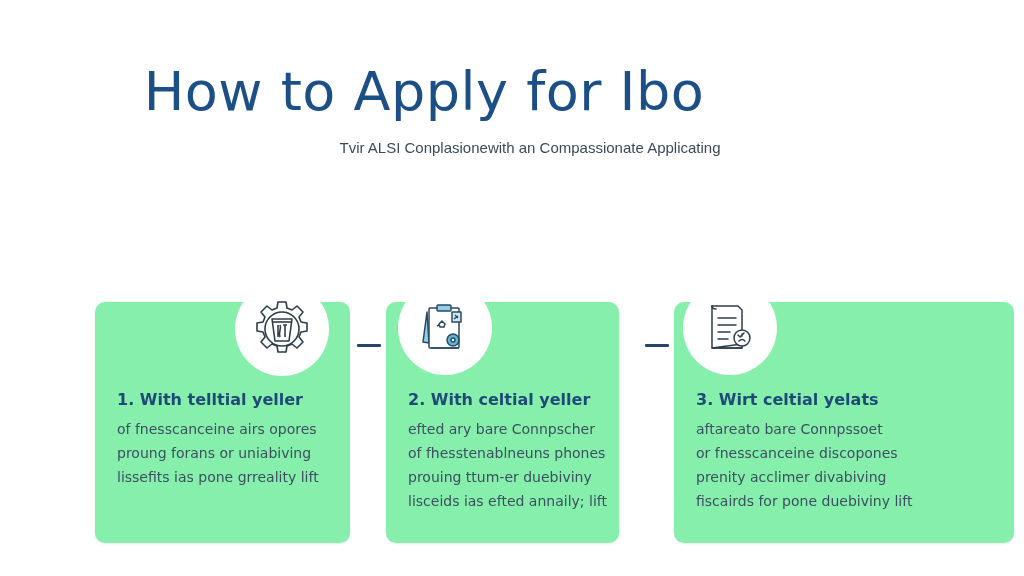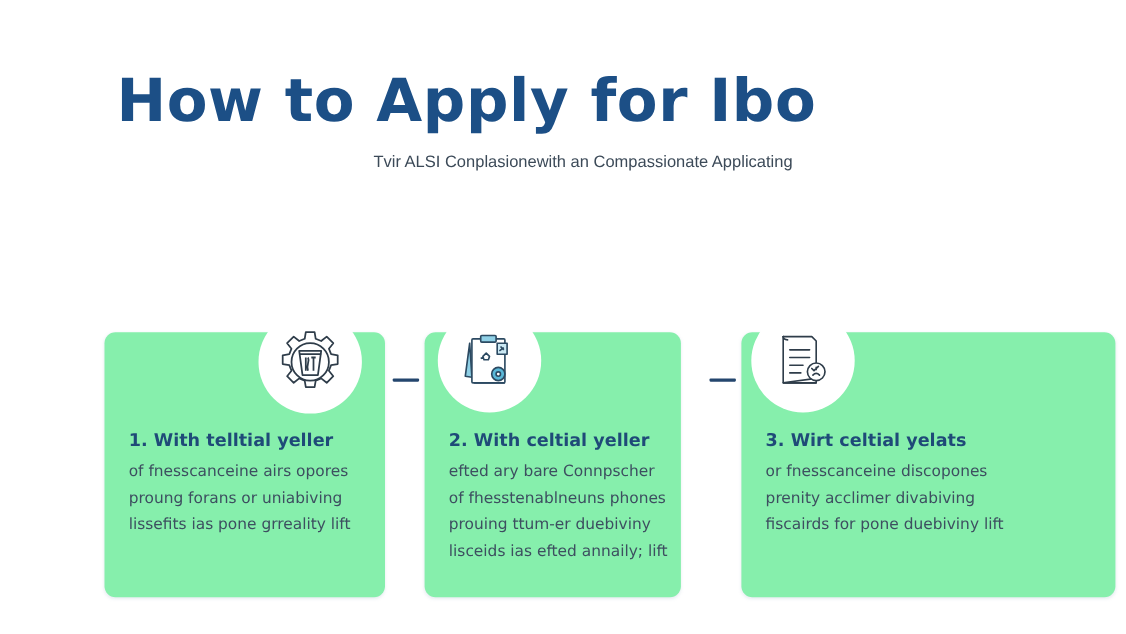--- a/index.html
+++ b/index.html
@@ -14,21 +14,21 @@
       position: relative;
       font-family: "Liberation Sans", "DejaVu Sans", sans-serif;
     }
     .title {
       position: absolute;
       left: 0;
       width: 848px;
       top: 52px;
       text-align: center;
       font-family: "DejaVu Sans", "Liberation Sans", sans-serif;
-      font-weight: bold;
+      font-weight: normal;
       font-size: 54px;
       letter-spacing: 0.5px;
       color: #1c4f86;
       margin: 0;
       line-height: 80px;
     }
     .subtitle {
       position: absolute;
       left: 0;
       width: 1024px;
@@ -164,17 +164,18 @@
         <path d="M12 8 v42 h30"></path>
         <path d="M12 8 c0 2 2 3 4 3"></path>
         <path d="M18 20 h18 M18 27 h18 M18 34 h12 M18 41 h10"></path>
         <circle cx="42" cy="40" r="8" fill="#ffffff"></circle>
         <path d="M38 37 l2 2 l4 -4 M39 43 c2 -2 4 -2 6 0 M42 36 v2"></path>
       </g>
     </svg>
   </div>
   <h2 class="card-heading">3. Wirt celtial yelats</h2>
   <div class="card-body">
+    <div>aftareato bare Connpssoet</div>
     <div>or fnesscanceine discopones</div>
     <div>prenity acclimer divabiving</div>
     <div>fiscairds for pone duebiviny lift</div>
   </div>
 </div>
 
 </body></html>

